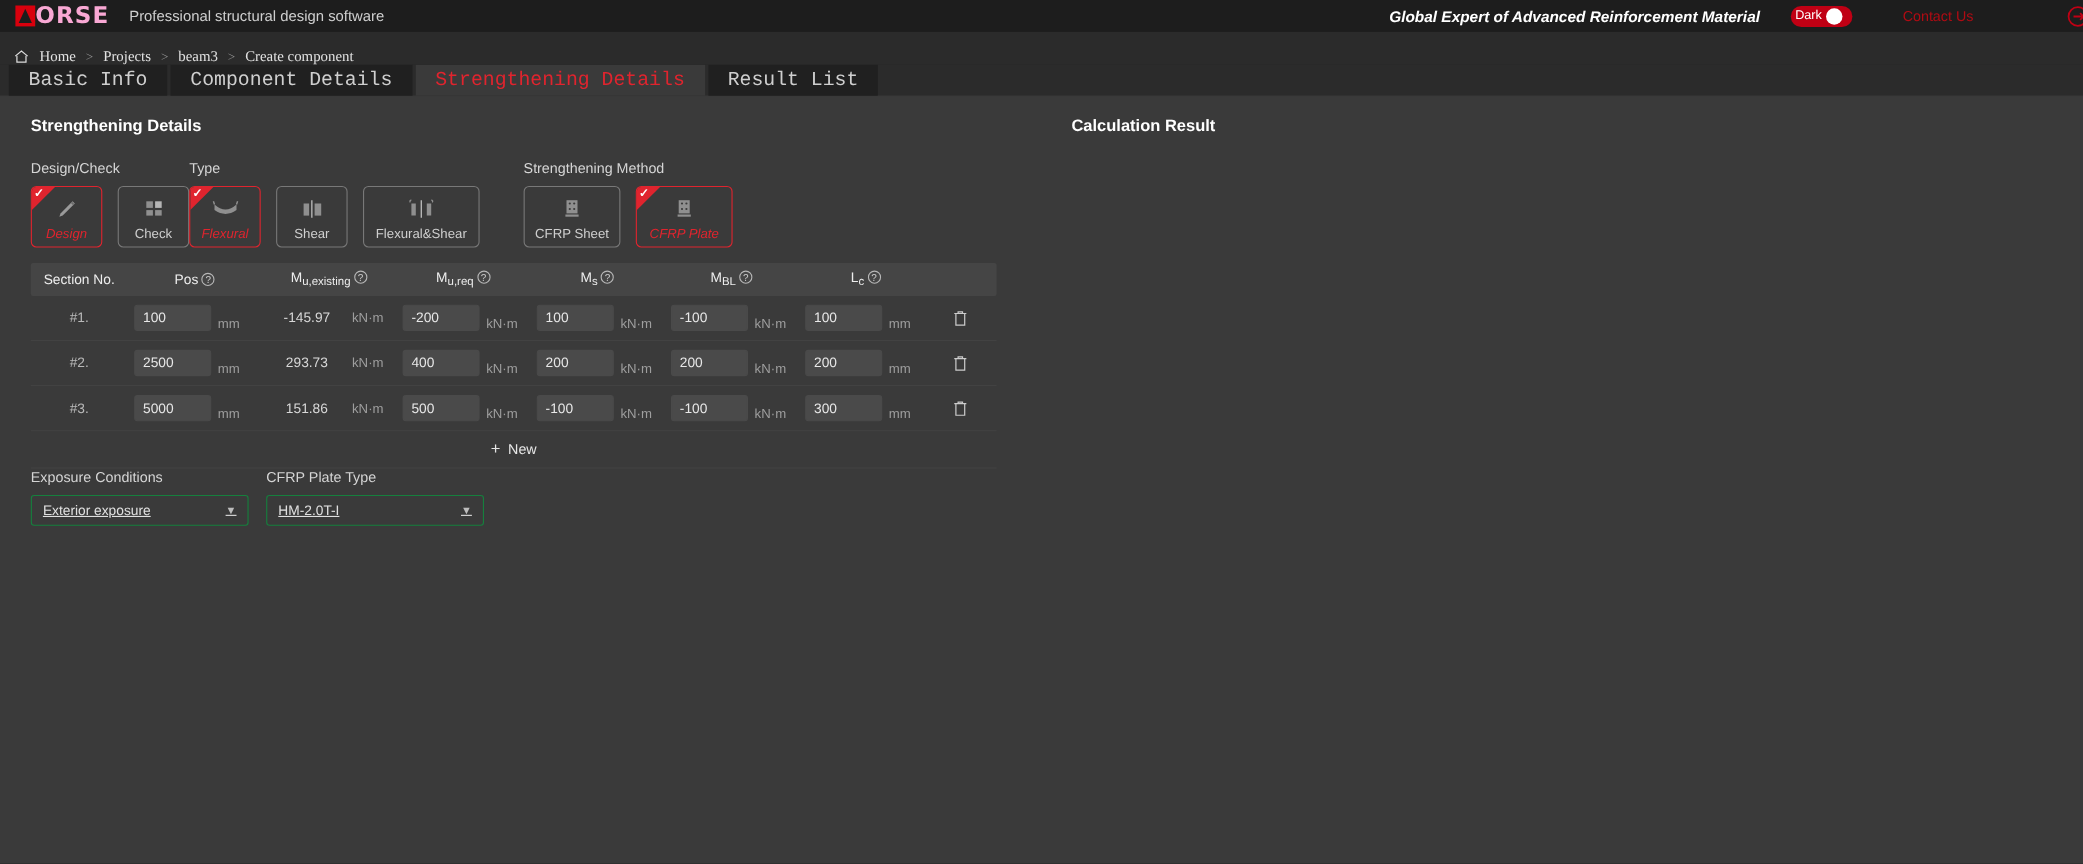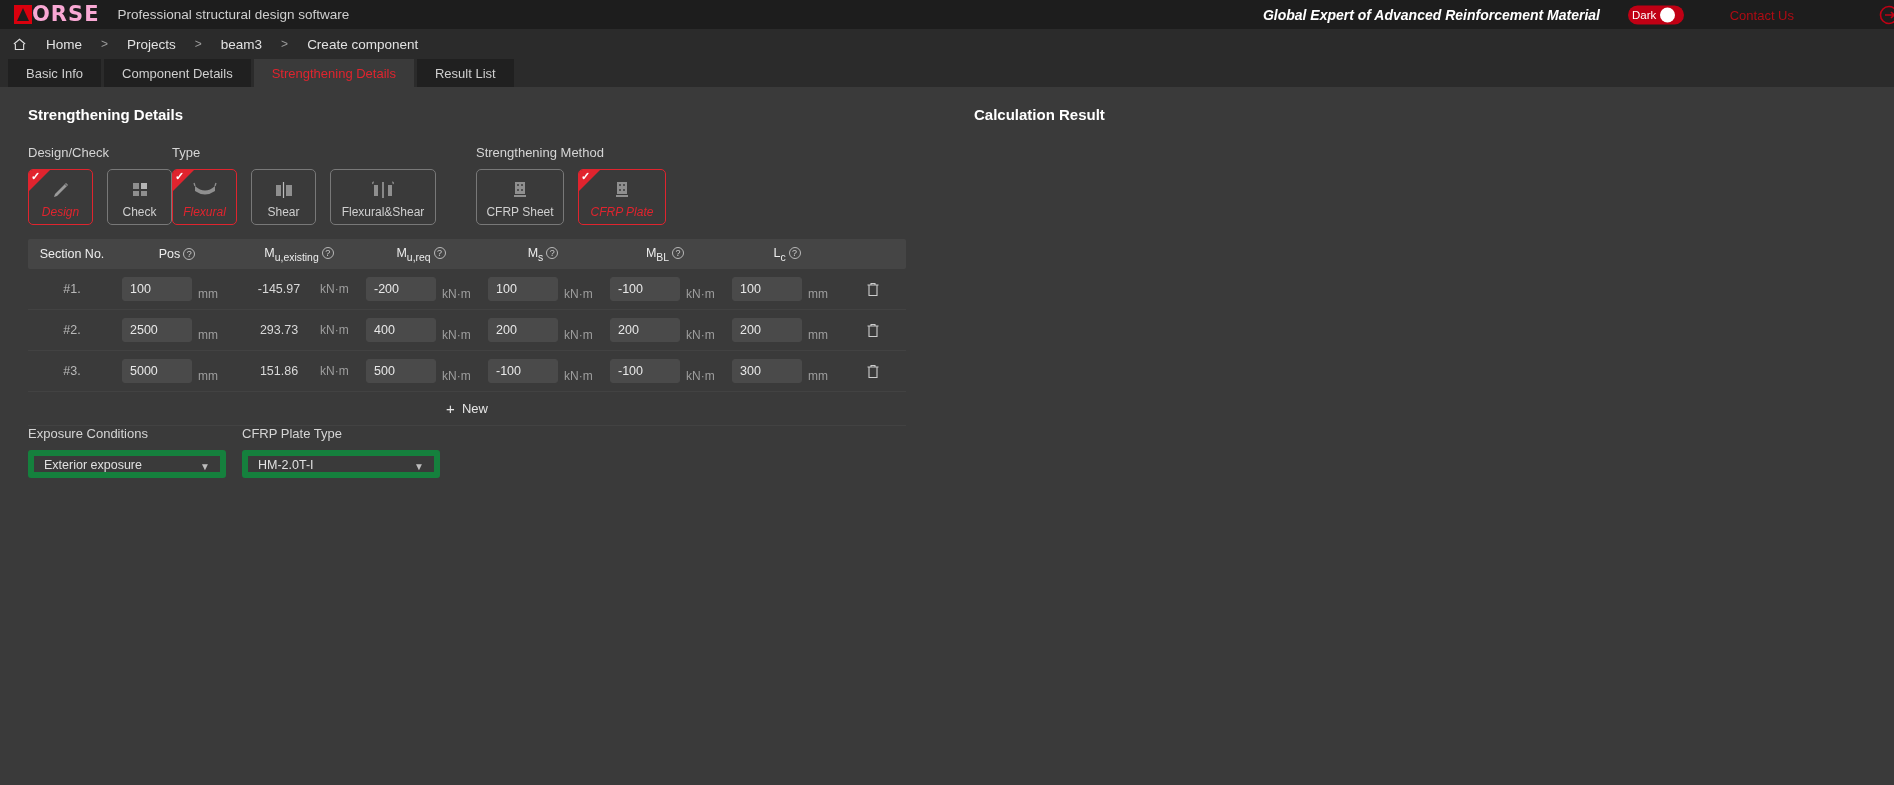--- a/index.html
+++ b/index.html
@@ -55,38 +55,39 @@
     position: absolute; right: 100px; top: 50%; transform: translateY(-50%);
     font-size: 13px; color: #b00b13; cursor: pointer;
   }
   .logout-icon {
     position: absolute; right: -6px; top: 50%; transform: translateY(-50%);
     width: 22px; height: 22px; cursor: pointer;
   }
 
   
   .breadcrumb {
-    height: 30px; display: flex; align-items: center; gap: 19px;
+    height: 30px; display: flex; align-items: flex-end; gap: 9px;
     padding-left: 12px; font-size: 13.5px; color: #e2e2e2;
     background: #2b2b2b;
+    font-family: Liberation Serif, serif;
   }
   .breadcrumb .sep { color: #9a9a9a; font-size: 12px; }
   .breadcrumb .crumb { cursor: pointer; }
   .home-icon { width: 15px; height: 15px; display:inline-block; }
 
   
   .tabs {
     display: flex; height: 28px; gap: 3px; padding-left: 8px;
     background: #2b2b2b;
   }
   .tab {
-    background: #202020; color: #cfcfcf; font-size: 13px;
+    background: #202020; color: #cfcfcf; font-size: 18px;
     display: flex; align-items: center; justify-content: center;
     padding: 0 18px; cursor: pointer; border: none;
-    font-family: Liberation Sans, sans-serif;
+    font-family: Liberation Mono, monospace;
   }
   .tab.active { background: #3a3a3a; color: #e0242e; }
 
   
   .main {
     display: flex; height: calc(785px - 29px - 30px - 28px);
     background: #3a3a3a;
     border-top: 1px solid #3a3a3a;
   }
   .left-pane {
@@ -166,23 +167,23 @@
     gap: 7px; font-size: 13px; color: #e6e6e6; border-bottom: 1px solid #424242;
     cursor: pointer;
   }
   .plus { font-size: 15px; }
 
   
   .mat-title { font-size: 15px; font-weight: bold; color: #fff; margin: 26px 0 20px; }
   .selects { display: flex; gap: 8px; }
   .sel-wrap { }
   .sel-box {
-    width: 198px; height: 28px; background: #3a3a3a; border: 6px solid #15803d;
-    border-radius: 3px; display: flex; align-items: flex-end; justify-content: space-between;
-    padding: 0 10px; font-size: 12.5px; color: #e0e0e0; cursor: pointer;
+    width: 198px; height: 28px; background: #3a3a3a; border: 1px solid #15803d;
+    border-radius: 3px; display: flex; align-items: center; justify-content: space-between;
+    padding: 0 10px; font-size: 12.5px; color: #e0e0e0; cursor: pointer; text-decoration: underline;
   }
   .sel-wrap.plate .sel-box { width: 198px; }
   .chev { font-size: 10px; color: #bdbdbd; }
 
   
   .result-box {
     margin-top: 24px; background: #fdeeee; border-radius: 3px;
     height: 52px; display: flex; align-items: center; padding-left: 62px;
     gap: 14px; position: relative;
   }

